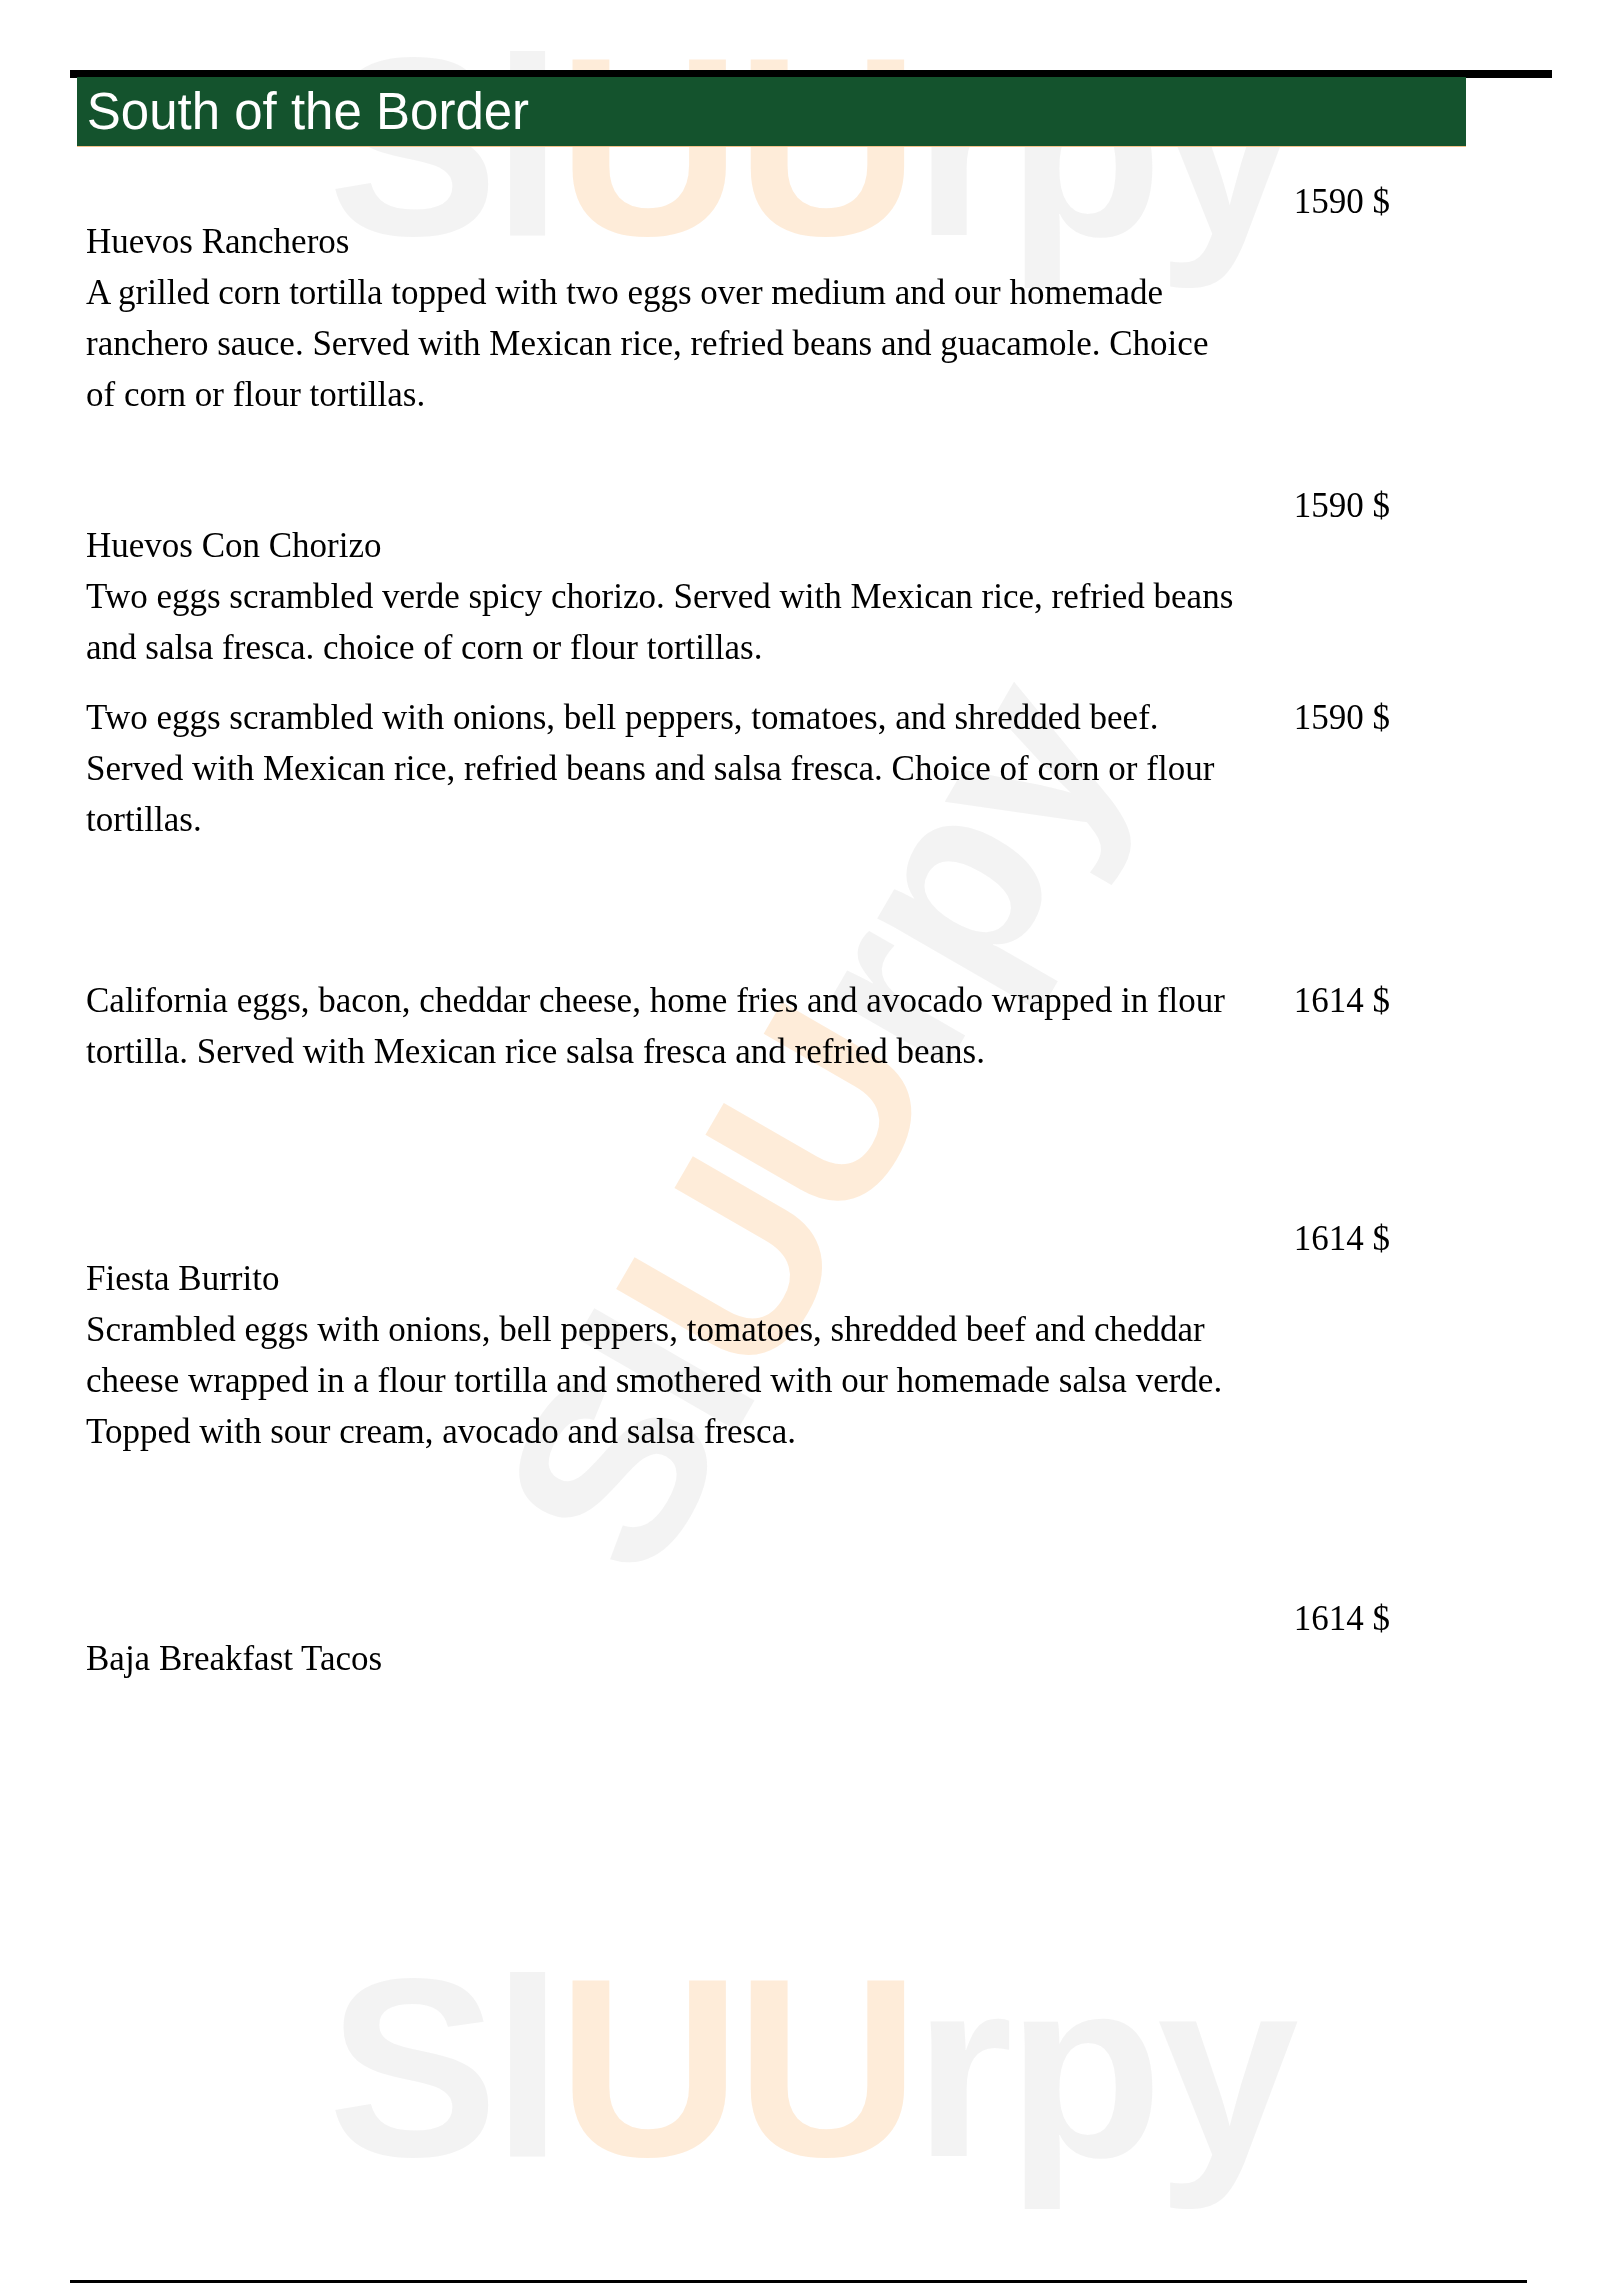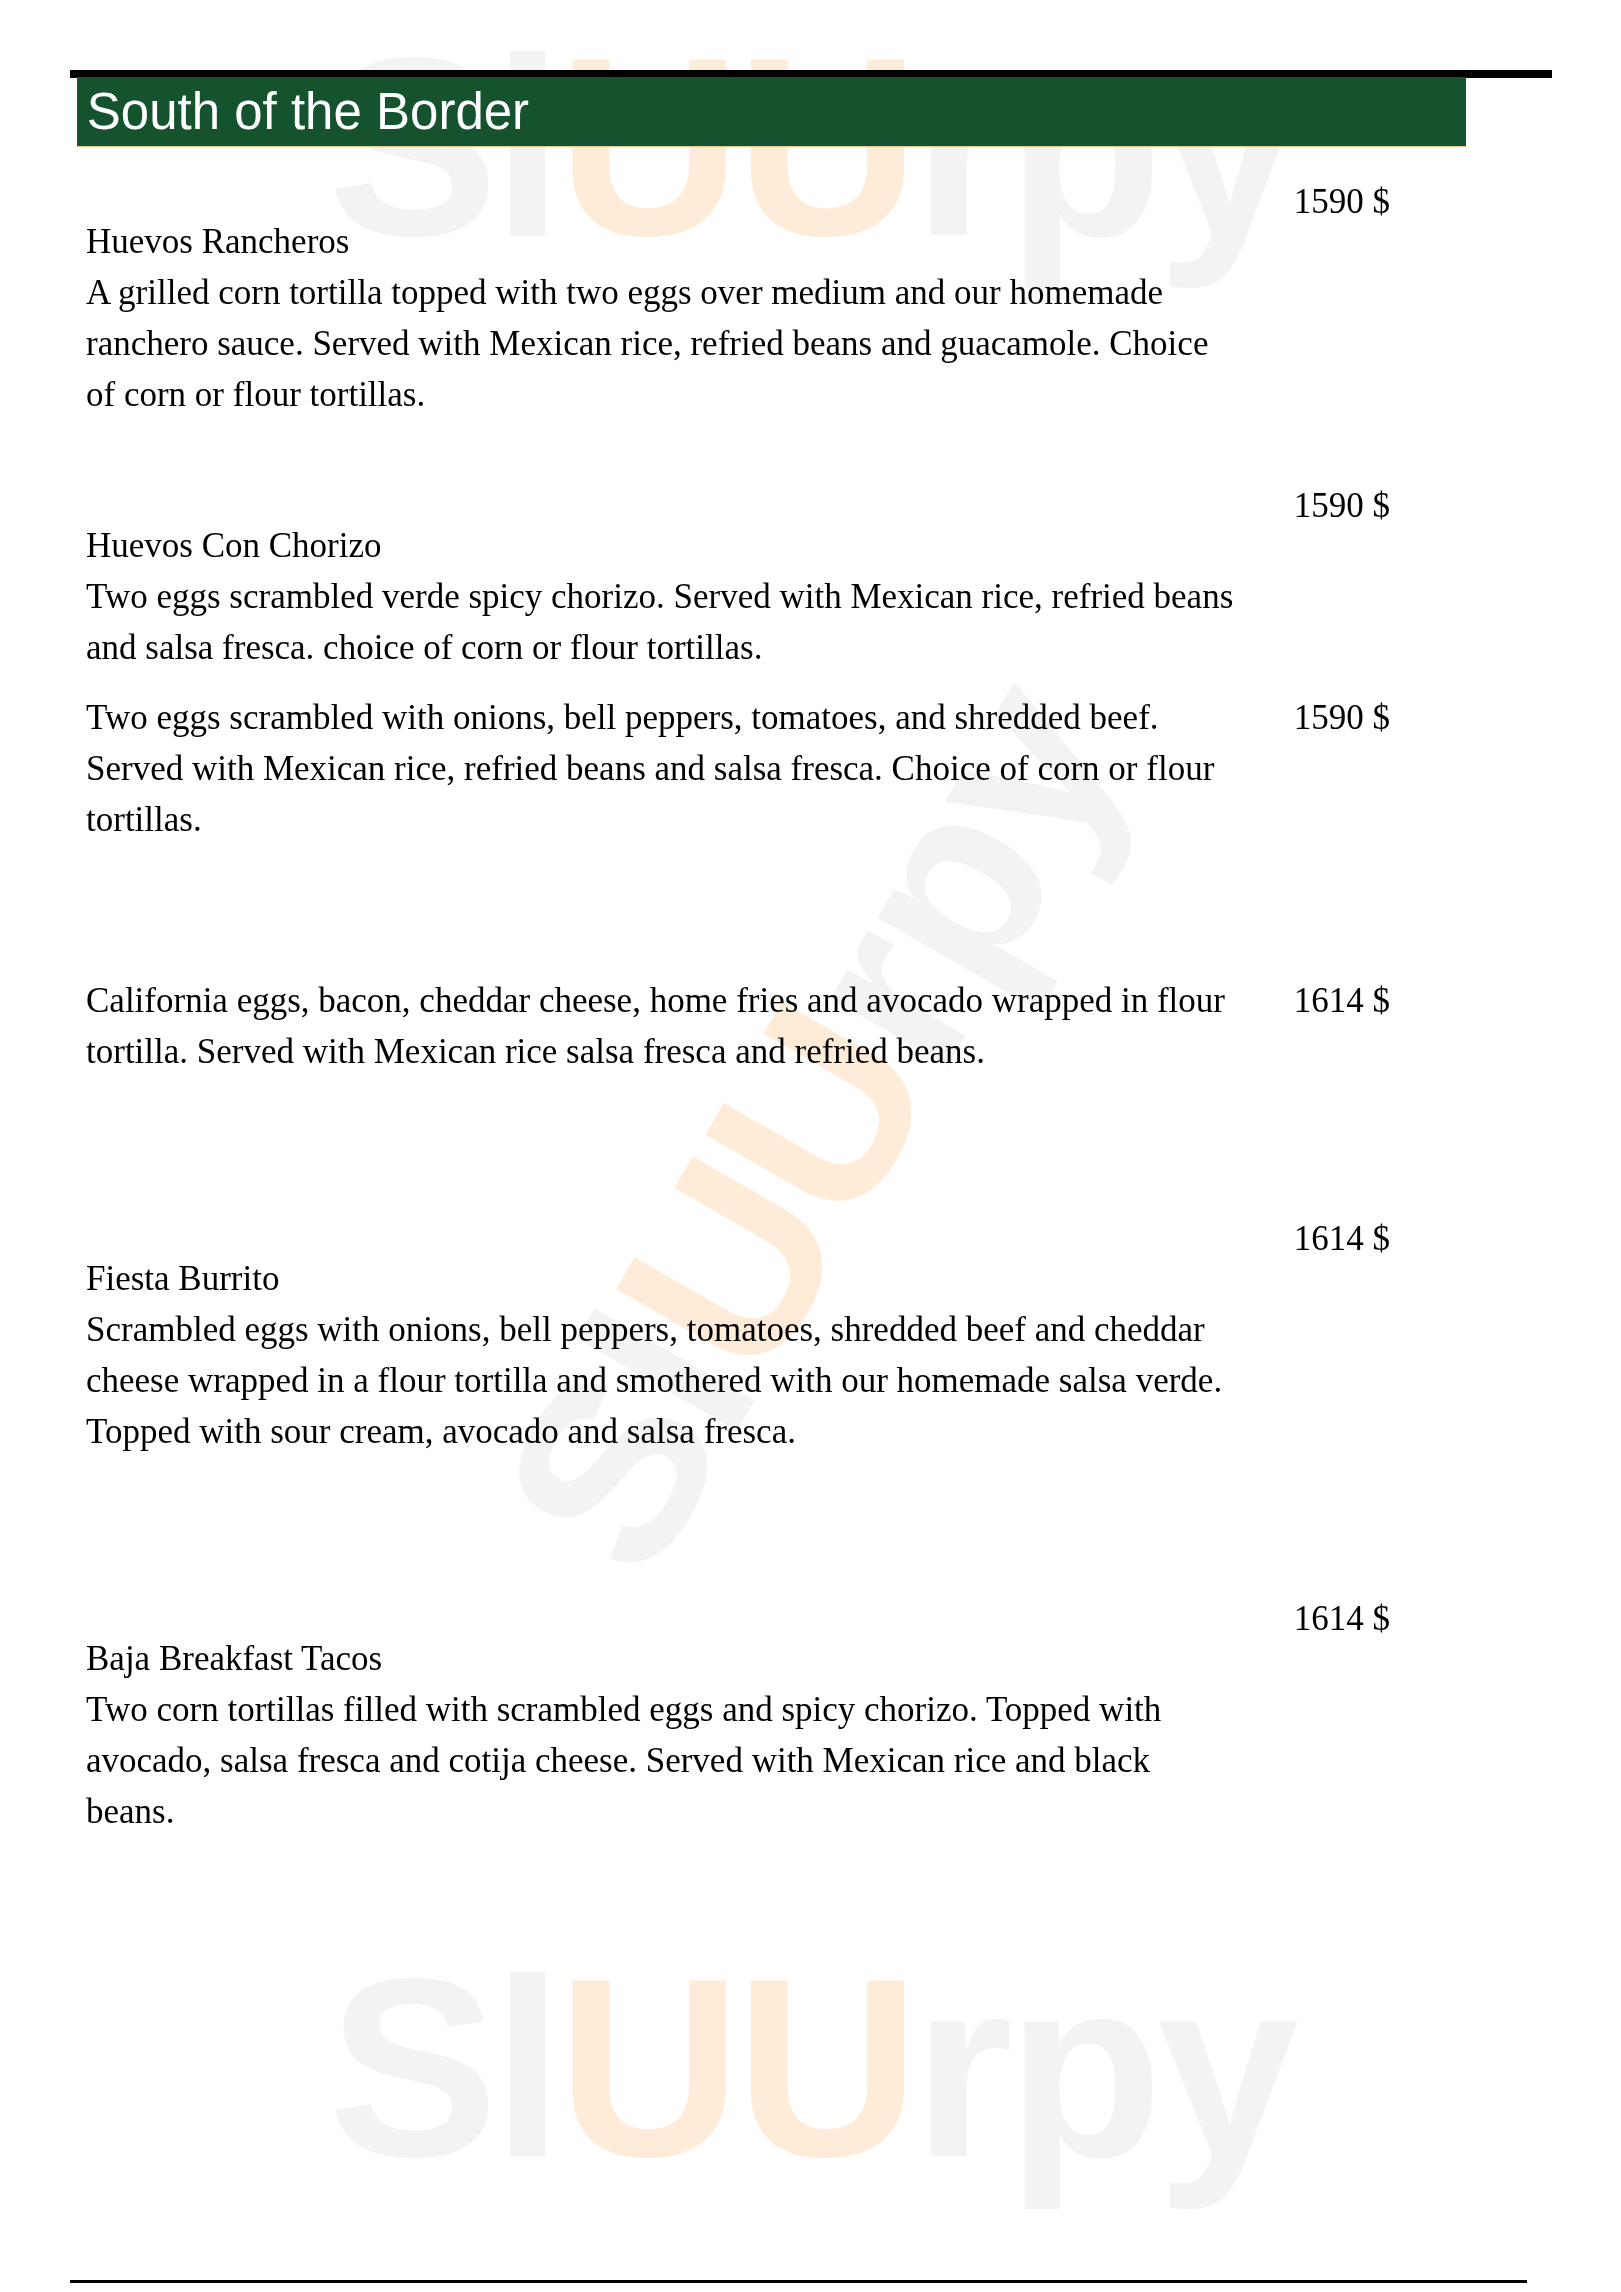--- a/index.html
+++ b/index.html
@@ -55,17 +55,16 @@
 
 <div class="item" style="top:1213px;">
   <div class="item-title">Fiesta Burrito</div>
   <div class="item-price">1614 $</div>
   <div class="item-desc">Scrambled eggs with onions, bell peppers, tomatoes, shredded beef and cheddar cheese wrapped in a flour tortilla and smothered with our homemade salsa verde. Topped with sour cream, avocado and salsa fresca.</div>
 </div>
 
 <div class="item" style="top:1593px;">
   <div class="item-title">Baja Breakfast Tacos</div>
   <div class="item-price">1614 $</div>
-  <div class="item-desc">Two corn tortillas filled with scrambled eggs and spicy chorizo. Topped with avocado, salsa fresca and cotija cheese. Served with Mexican rice and black beans.</div>
 </div>
 
 <div class="bottom-rule"></div>
 
 
 </body></html>

